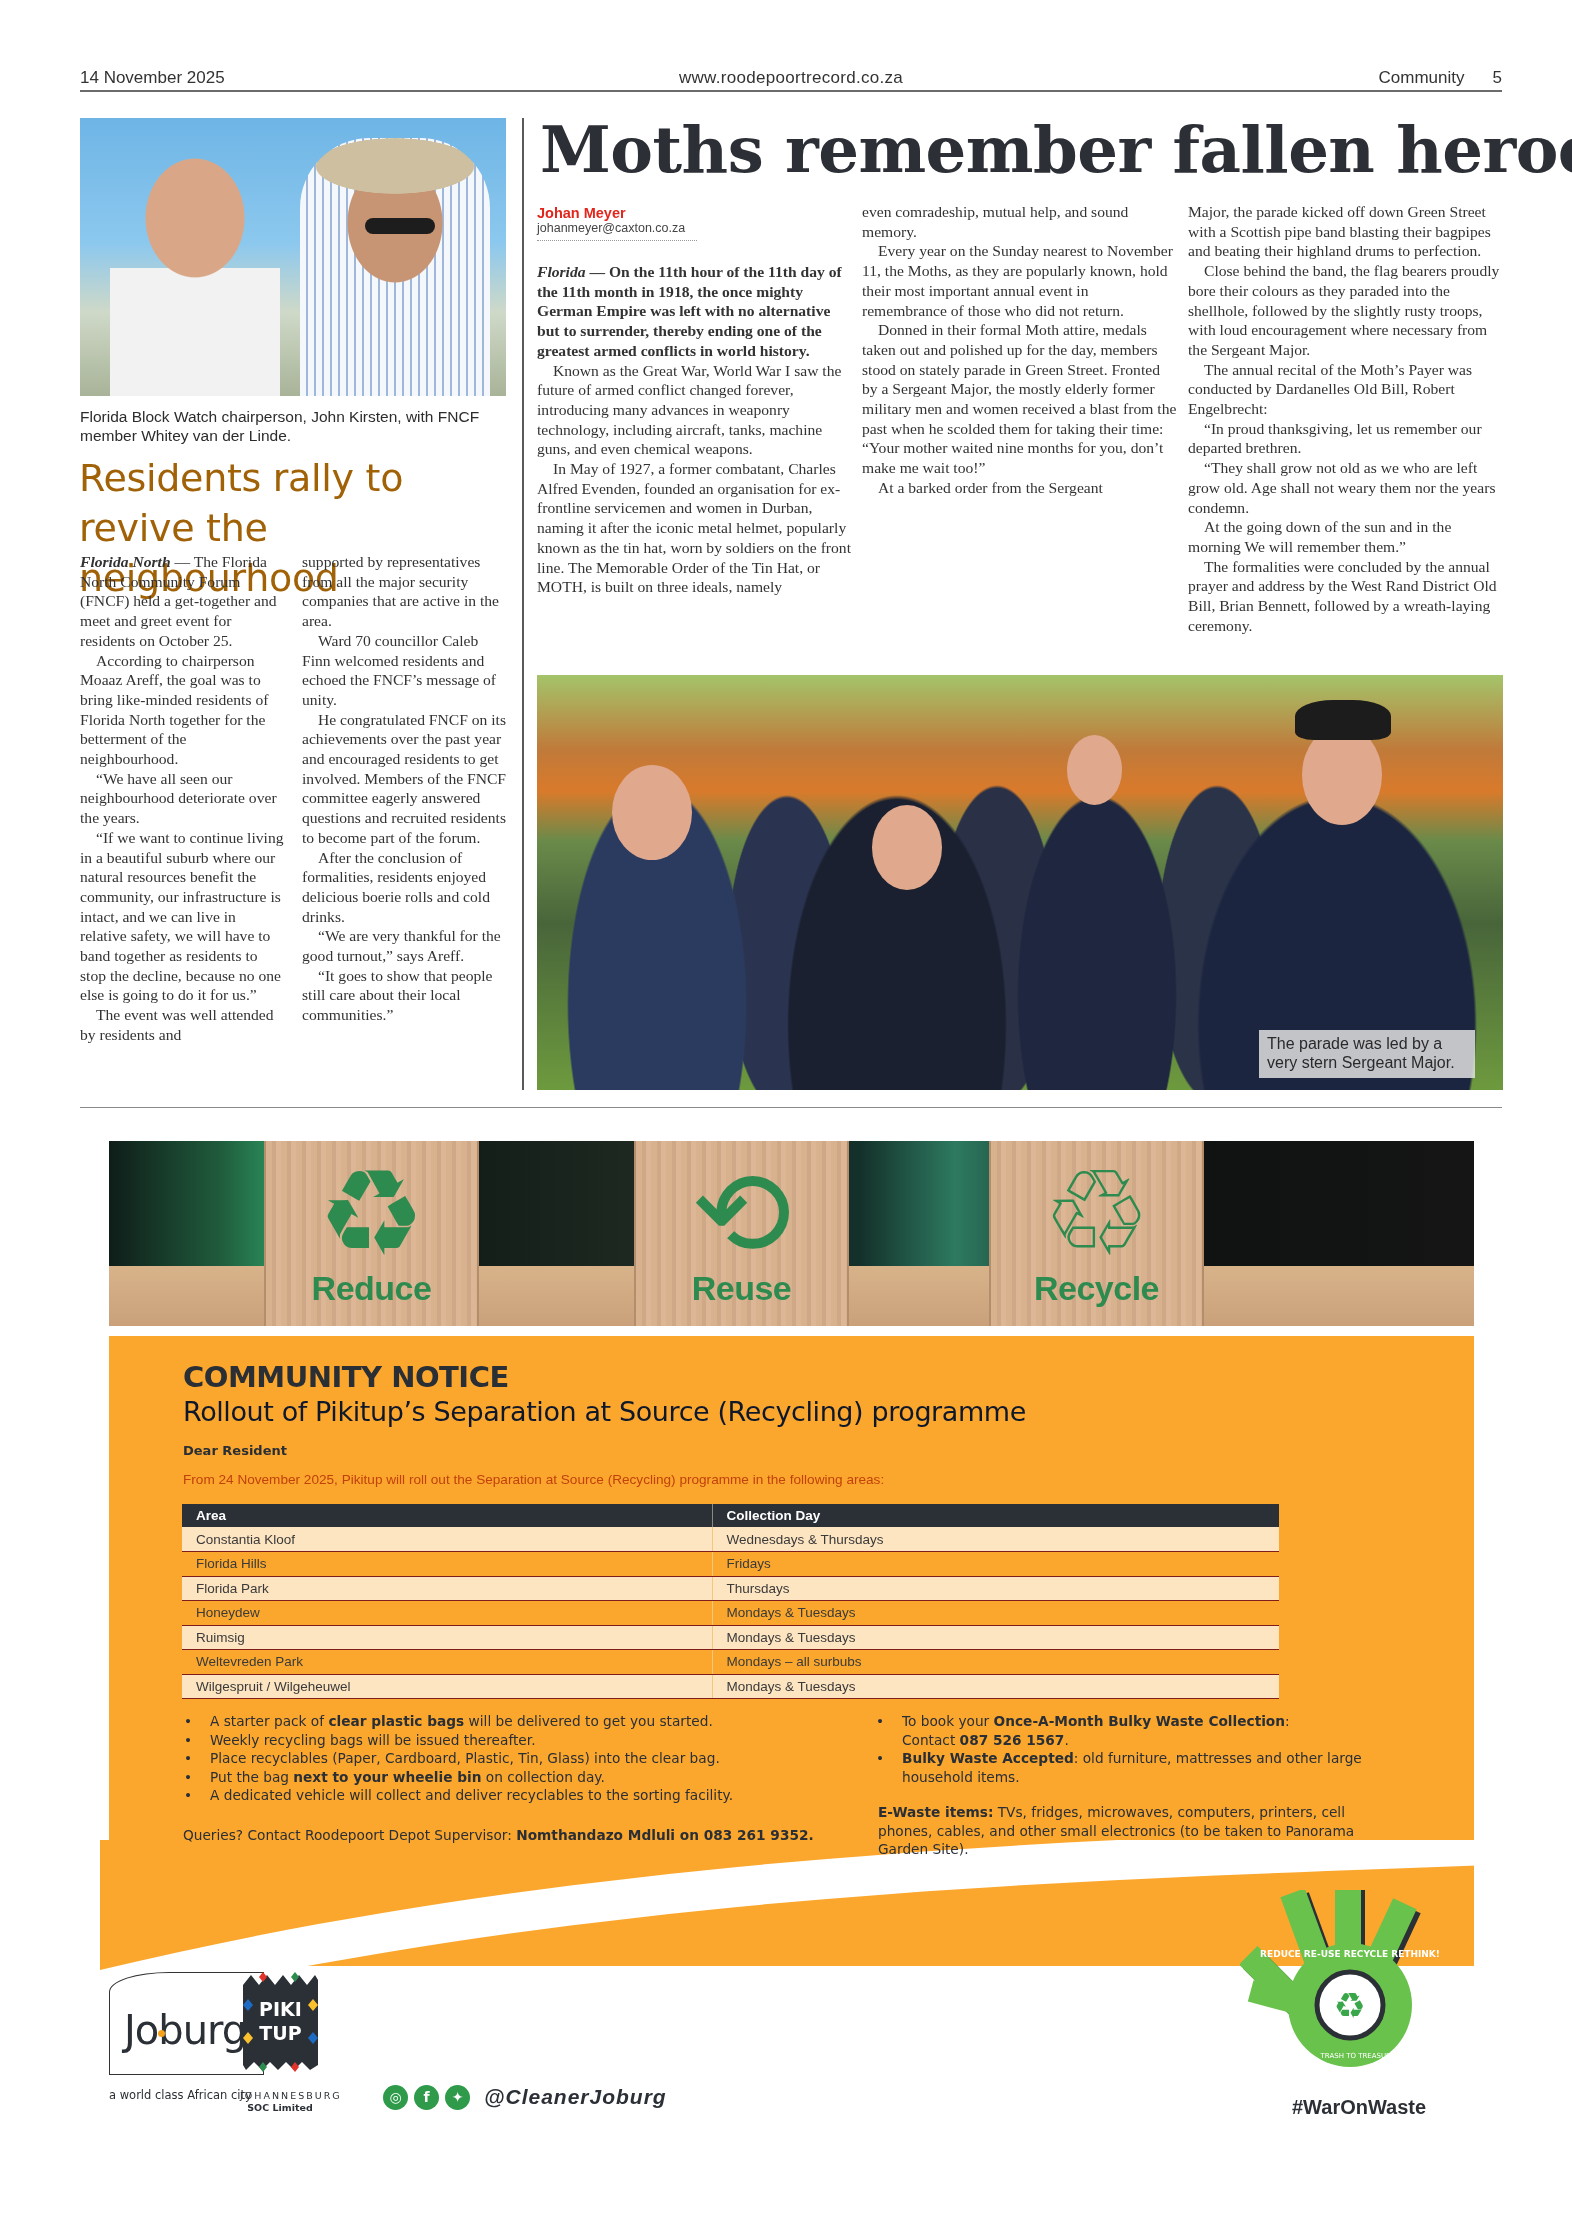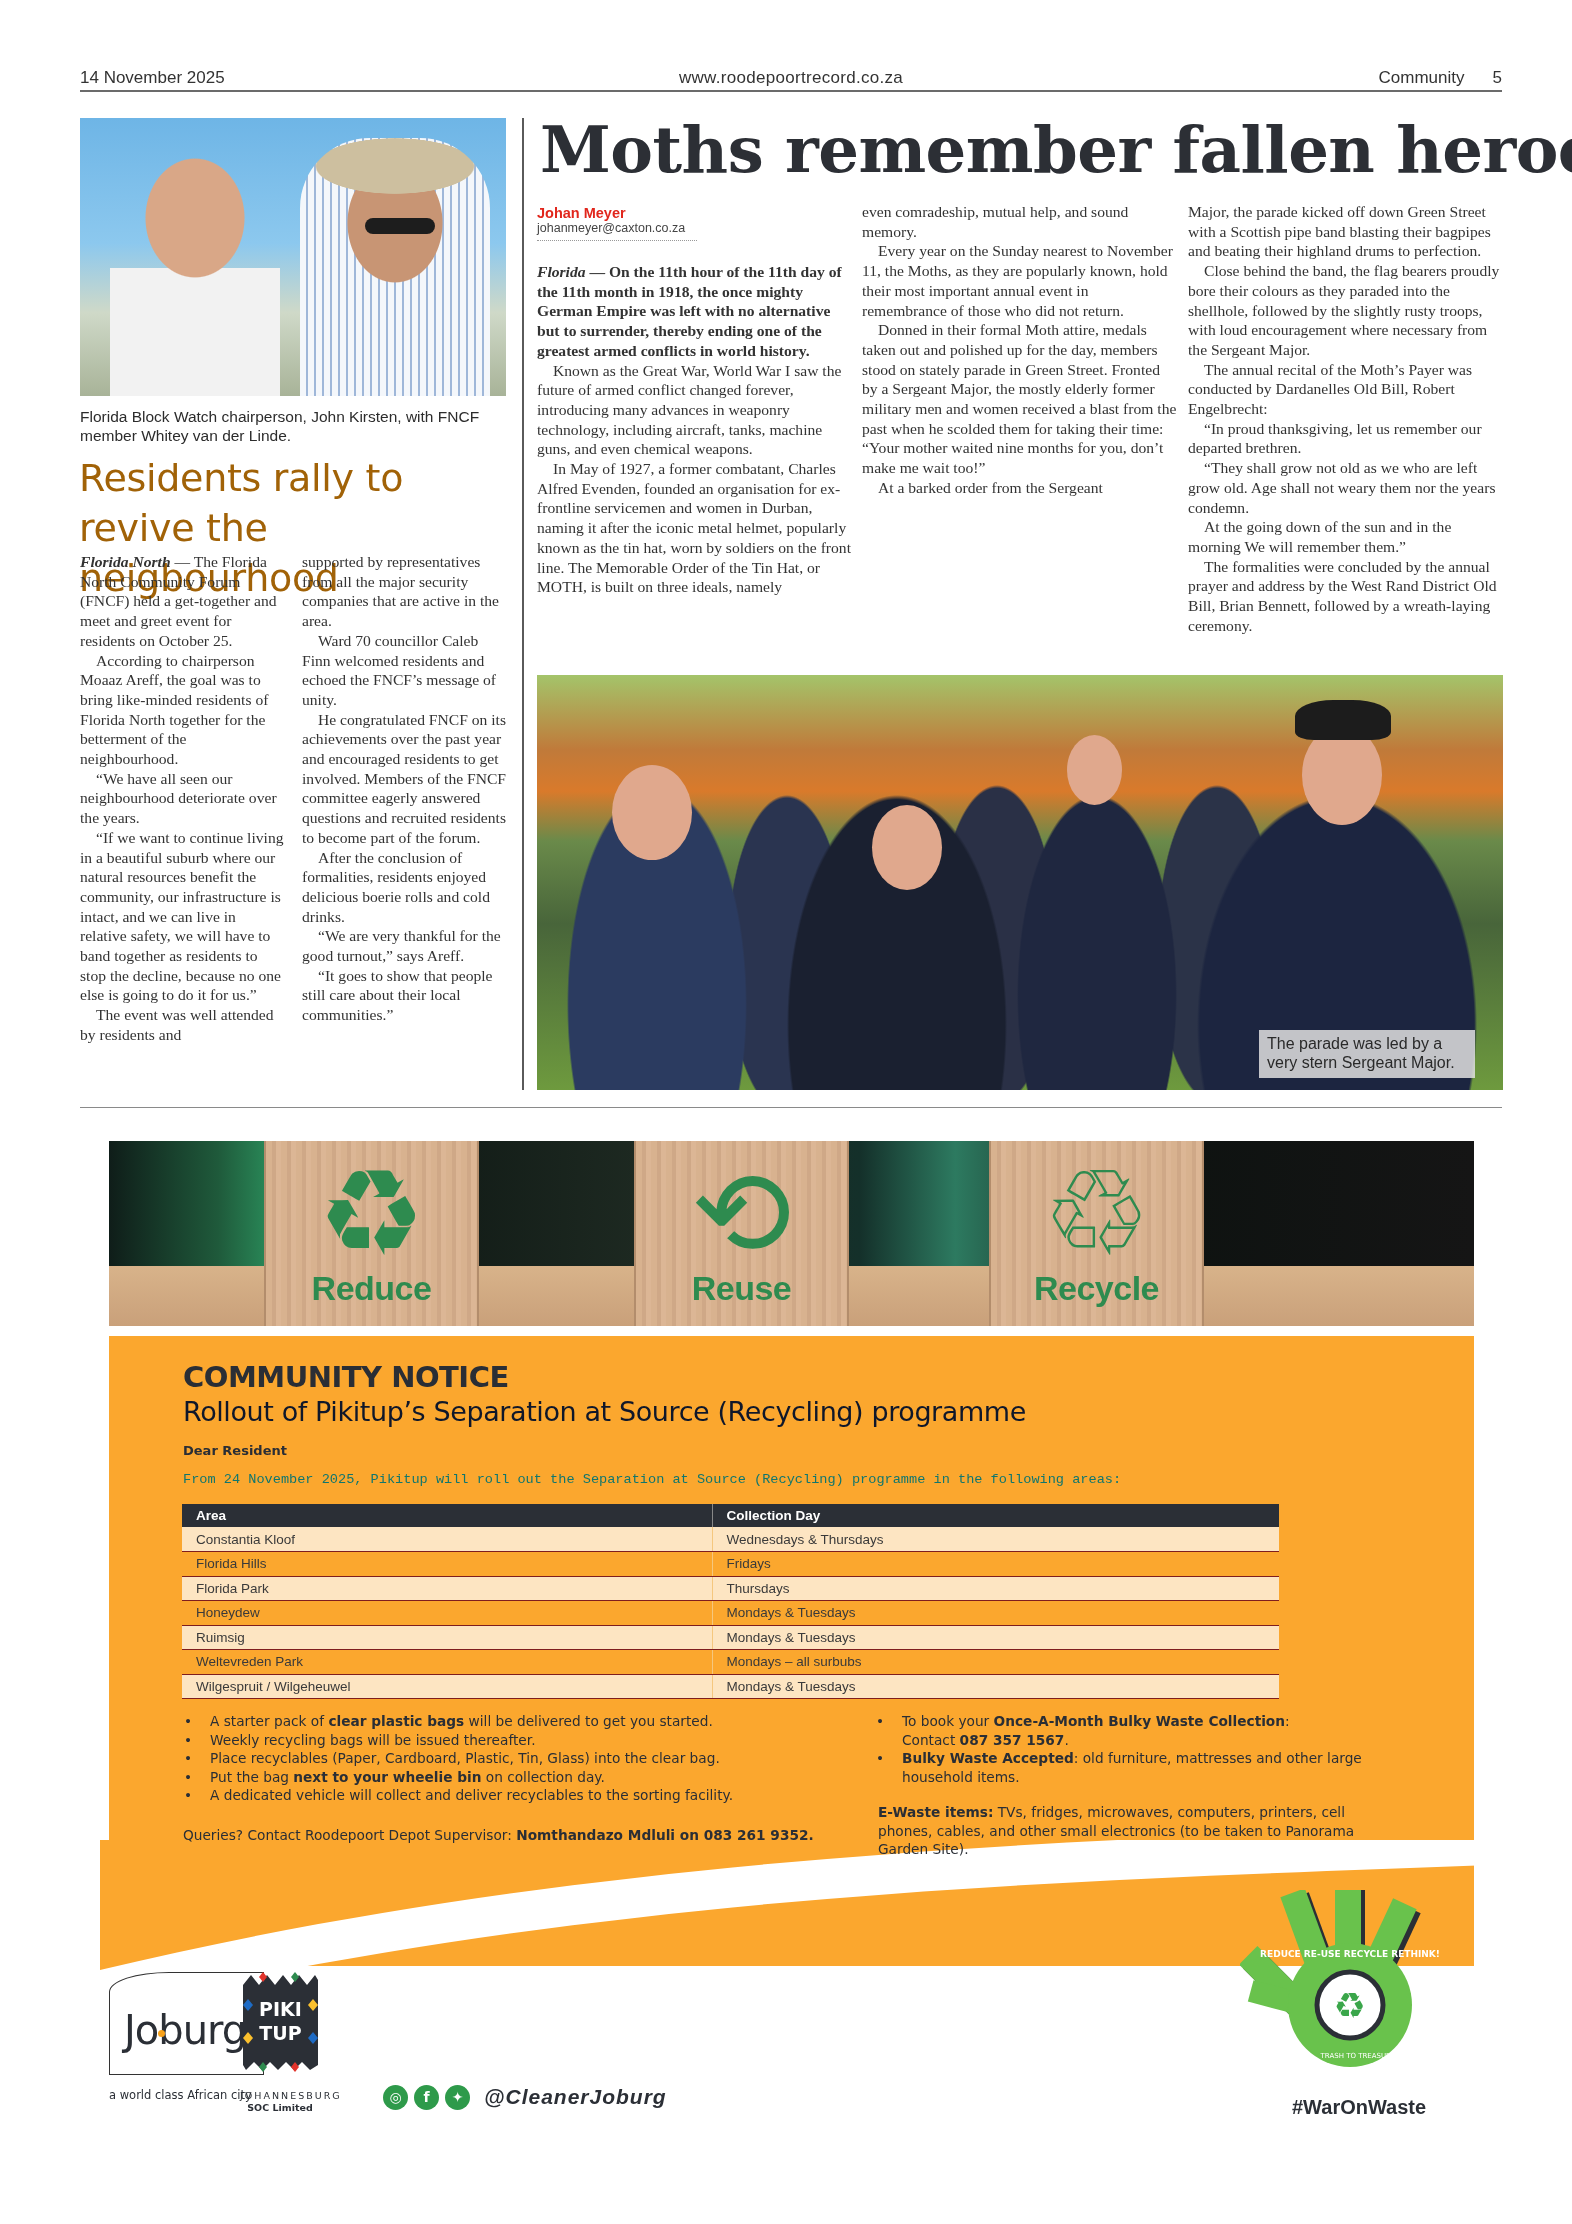--- a/index.html
+++ b/index.html
@@ -65,21 +65,21 @@
   .block { position: absolute; top: 0; height: 185px; background: repeating-linear-gradient(90deg,#d8b28f 0 6px,#cfa887 6px 10px,#dcb695 10px 15px); border-left: 2px solid #b38d6c; border-right: 2px solid #b38d6c; }
   .block .sym { position: absolute; left: 0; right: 0; top: 8px; text-align: center; font-size: 120px; line-height: 130px; color: #2e8b4f; font-family: "DejaVu Sans", sans-serif; }
   .block .lbl { position: absolute; left: 0; right: 0; top: 128px; text-align: center; font-family: "Liberation Sans", sans-serif; font-weight: bold; font-size: 34px; color: #2e8b4f; letter-spacing: -0.5px; }
 
   
   .notice { top: 1336px; left: 109px; width: 1365px; height: 630px; background: #fba72e; }
   .notice-curve { top: 1840px; left: 100px; width: 1390px; height: 170px; }
   .n-title { top: 1360px; left: 183px; font-family: "DejaVu Sans", sans-serif; font-weight: bold; font-size: 29px; color: #2a2e35; letter-spacing: -0.5px; }
   .n-sub { top: 1396px; left: 183px; font-family: "DejaVu Sans", sans-serif; font-size: 27px; color: #0f172a; letter-spacing: -0.4px; }
   .n-dear { top: 1443px; left: 183px; font-family: "DejaVu Sans", sans-serif; font-weight: bold; font-size: 13px; color: #2a2e35; }
-  .n-intro { top: 1472px; left: 183px; font-family: Liberation Mono, monospace; font-size: 13.6px; color: #0f766e; }
+  .n-intro { top: 1472px; left: 183px; font-family: Liberation Sans, sans-serif; font-size: 13.6px; color: #c2410c; }
 
   .ntable { top: 1504px; left: 182px; width: 1097px; border-collapse: collapse; font-family: "Liberation Sans", sans-serif; font-size: 13.5px; color: #3a3a3a; }
   .ntable th { background: #2b2f36; color: #fff; text-align: left; font-weight: bold; height: 23px; padding: 0 14px; font-size: 13.5px; }
   .ntable th:first-child { border-right: 1px solid #888; }
   .ntable td { height: 24.5px; padding: 0 14px; border-bottom: 1px solid #7f1d1d; }
   .ntable td:first-child { width: 530px; border-right: 1px solid #f5c77e; }
   .ntable tr.light td { background: #fde5c2; }
   .ntable tr.dark td { background: #fba72e; }
 
   .bl { font-family: "DejaVu Sans", sans-serif; font-size: 13.7px; line-height: 18.5px; color: #2a2e35; }
@@ -255,21 +255,21 @@
     <li><span>Weekly recycling bags will be issued thereafter.</span></li>
     <li><span>Place recyclables (Paper, Cardboard, Plastic, Tin, Glass) into the clear bag.</span></li>
     <li><span>Put the bag </span><b>next to your wheelie bin</b><span> on collection day.</span></li>
     <li><span>A dedicated vehicle will collect and deliver recyclables to the sorting facility.</span></li>
   </ul>
   <div class="query"><span>Queries? Contact Roodepoort Depot Supervisor: </span><b>Nomthandazo Mdluli on 083 261 9352.</b></div>
 </div>
 
 <div class="abs bl bl-right">
   <ul>
-    <li><span>To book your </span><b>Once-A-Month Bulky Waste Collection</b><span>:</span><br><span>Contact </span><b>087 357 1567</b><span>.</span></li>
+    <li><span>To book your </span><b>Once-A-Month Bulky Waste Collection</b><span>:</span><br><span>Contact </span><b>087 526 1567</b><span>.</span></li>
     <li><b>Bulky Waste Accepted</b><span>: old furniture, mattresses and other large household items.</span></li>
   </ul>
   <div class="ew"><b>E-Waste items:</b><span> TVs, fridges, microwaves, computers, printers, cell phones, cables, and other small electronics (to be taken to Panorama Garden Site).</span></div>
 </div>
 
 <div class="abs joburg">
   <span class="word">Joburg</span>
   <span class="dot"></span>
 </div>
 <div class="abs joburg-tag">a world class African city</div>

